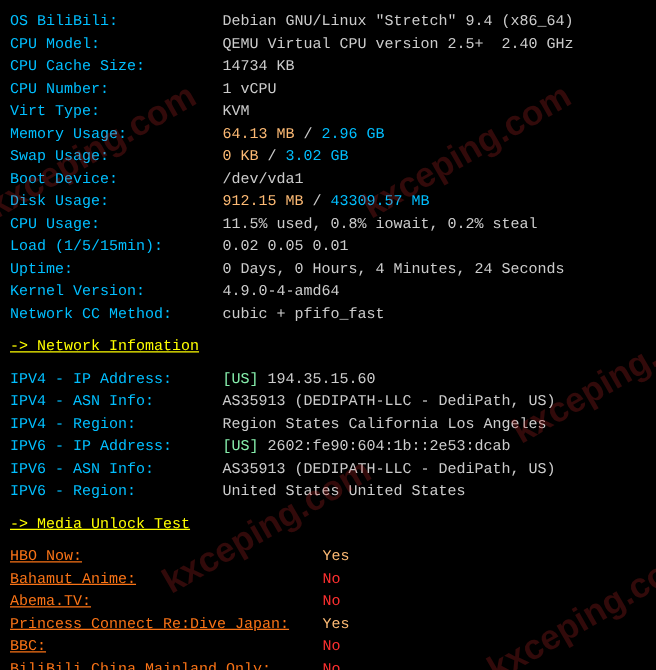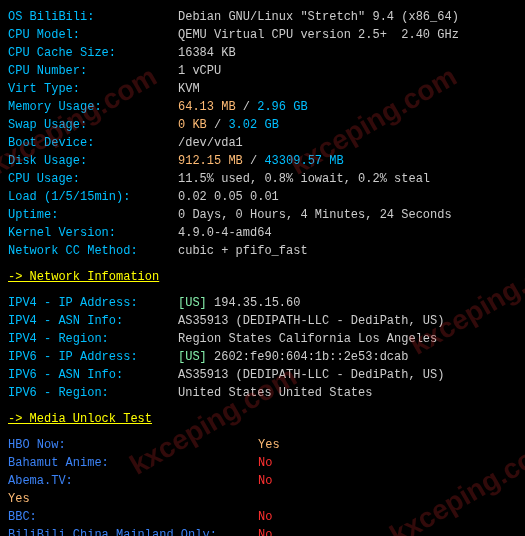--- a/index.html
+++ b/index.html
@@ -36,23 +36,24 @@
       color: #ffff00;
       margin-top: 8px;
       margin-bottom: 8px;
       text-decoration: underline;
     }
     .media-row {
       display: flex;
       white-space: pre;
     }
     .media-label {
-      color: #3b82f6;
+      color: #f97316;
       width: 250px;
       flex-shrink: 0;
+      text-decoration: underline;
     }
     .watermark {
       position: absolute;
       color: rgba(200, 40, 40, 0.25);
       font-size: 28px;
       font-weight: bold;
       transform: rotate(-30deg);
       pointer-events: none;
       font-family: Arial, sans-serif;
     }
@@ -62,21 +63,21 @@
     .wm4 { top: 400px; left: 120px; }
     .wm5 { top: 470px; left: 380px; }
   </style>
 </head>
 <body>
 
 <div>
 
   <div class="row"><span class="label">OS BiliBili:</span><span class="value">Debian GNU/Linux "Stretch" 9.4 (x86_64)</span></div>
   <div class="row"><span class="label">CPU Model:</span><span class="value">QEMU Virtual CPU version 2.5+  2.40 GHz</span></div>
-  <div class="row"><span class="label">CPU Cache Size:</span><span class="value">16384 KB</span></div>
+  <div class="row"><span class="label">CPU Cache Size:</span><span class="value">14734 KB</span></div>
   <div class="row"><span class="label">CPU Number:</span><span class="value">1 vCPU</span></div>
   <div class="row"><span class="label">Virt Type:</span><span class="value">KVM</span></div>
   <div class="row"><span class="label">Memory Usage:</span><span class="green">64.13 MB</span><span class="value"> / </span><span class="blue">2.96 GB</span></div>
   <div class="row"><span class="label">Swap Usage:</span><span class="green">0 KB</span><span class="value"> / </span><span class="blue">3.02 GB</span></div>
   <div class="row"><span class="label">Boot Device:</span><span class="value">/dev/vda1</span></div>
   <div class="row"><span class="label">Disk Usage:</span><span class="green">912.15 MB</span><span class="value"> / </span><span class="blue">43309.57 MB</span></div>
   <div class="row"><span class="label">CPU Usage:</span><span class="value">11.5% used, </span><span class="value">0.8% iowait, </span><span class="value">0.2% steal</span></div>
   <div class="row"><span class="label">Load (1/5/15min):</span><span class="value">0.02 0.05 0.01</span></div>
   <div class="row"><span class="label">Uptime:</span><span class="value">0 Days, 0 Hours, 4 Minutes, 24 Seconds</span></div>
   <div class="row"><span class="label">Kernel Version:</span><span class="value">4.9.0-4-amd64</span></div>
@@ -90,21 +91,21 @@
   <div class="row"><span class="label">IPV6 - IP Address:</span><span class="yellow">[US] </span><span class="value">2602:fe90:604:1b::2e53:dcab</span></div>
   <div class="row"><span class="label">IPV6 - ASN Info:</span><span class="value">AS35913 (DEDIPATH-LLC - DediPath, US)</span></div>
   <div class="row"><span class="label">IPV6 - Region:</span><span class="value">United States United States</span></div>
 
   <div class="header">-&gt; Media Unlock Test</div>
 
   <div id="media-list">
       <div class="media-row"><span class="media-label">HBO Now:</span><span class="green">Yes</span></div>
       <div class="media-row"><span class="media-label">Bahamut Anime:</span><span class="red">No</span></div>
       <div class="media-row"><span class="media-label">Abema.TV:</span><span class="red">No</span></div>
-      <div class="media-row"><span class="green">Yes</span></div>
+      <div class="media-row"><span class="media-label">Princess Connect Re:Dive Japan:</span><span class="green">Yes</span></div>
       <div class="media-row"><span class="media-label">BBC:</span><span class="red">No</span></div>
       <div class="media-row"><span class="media-label">BiliBili China Mainland Only:</span><span class="red">No</span></div>
     </div>
 
 </div>
 
 <div class="watermark wm1">kxceping.com</div>
 <div class="watermark wm2">kxceping.com</div>
 <div class="watermark wm3">kxceping.com</div>
 <div class="watermark wm4">kxceping.com</div>

